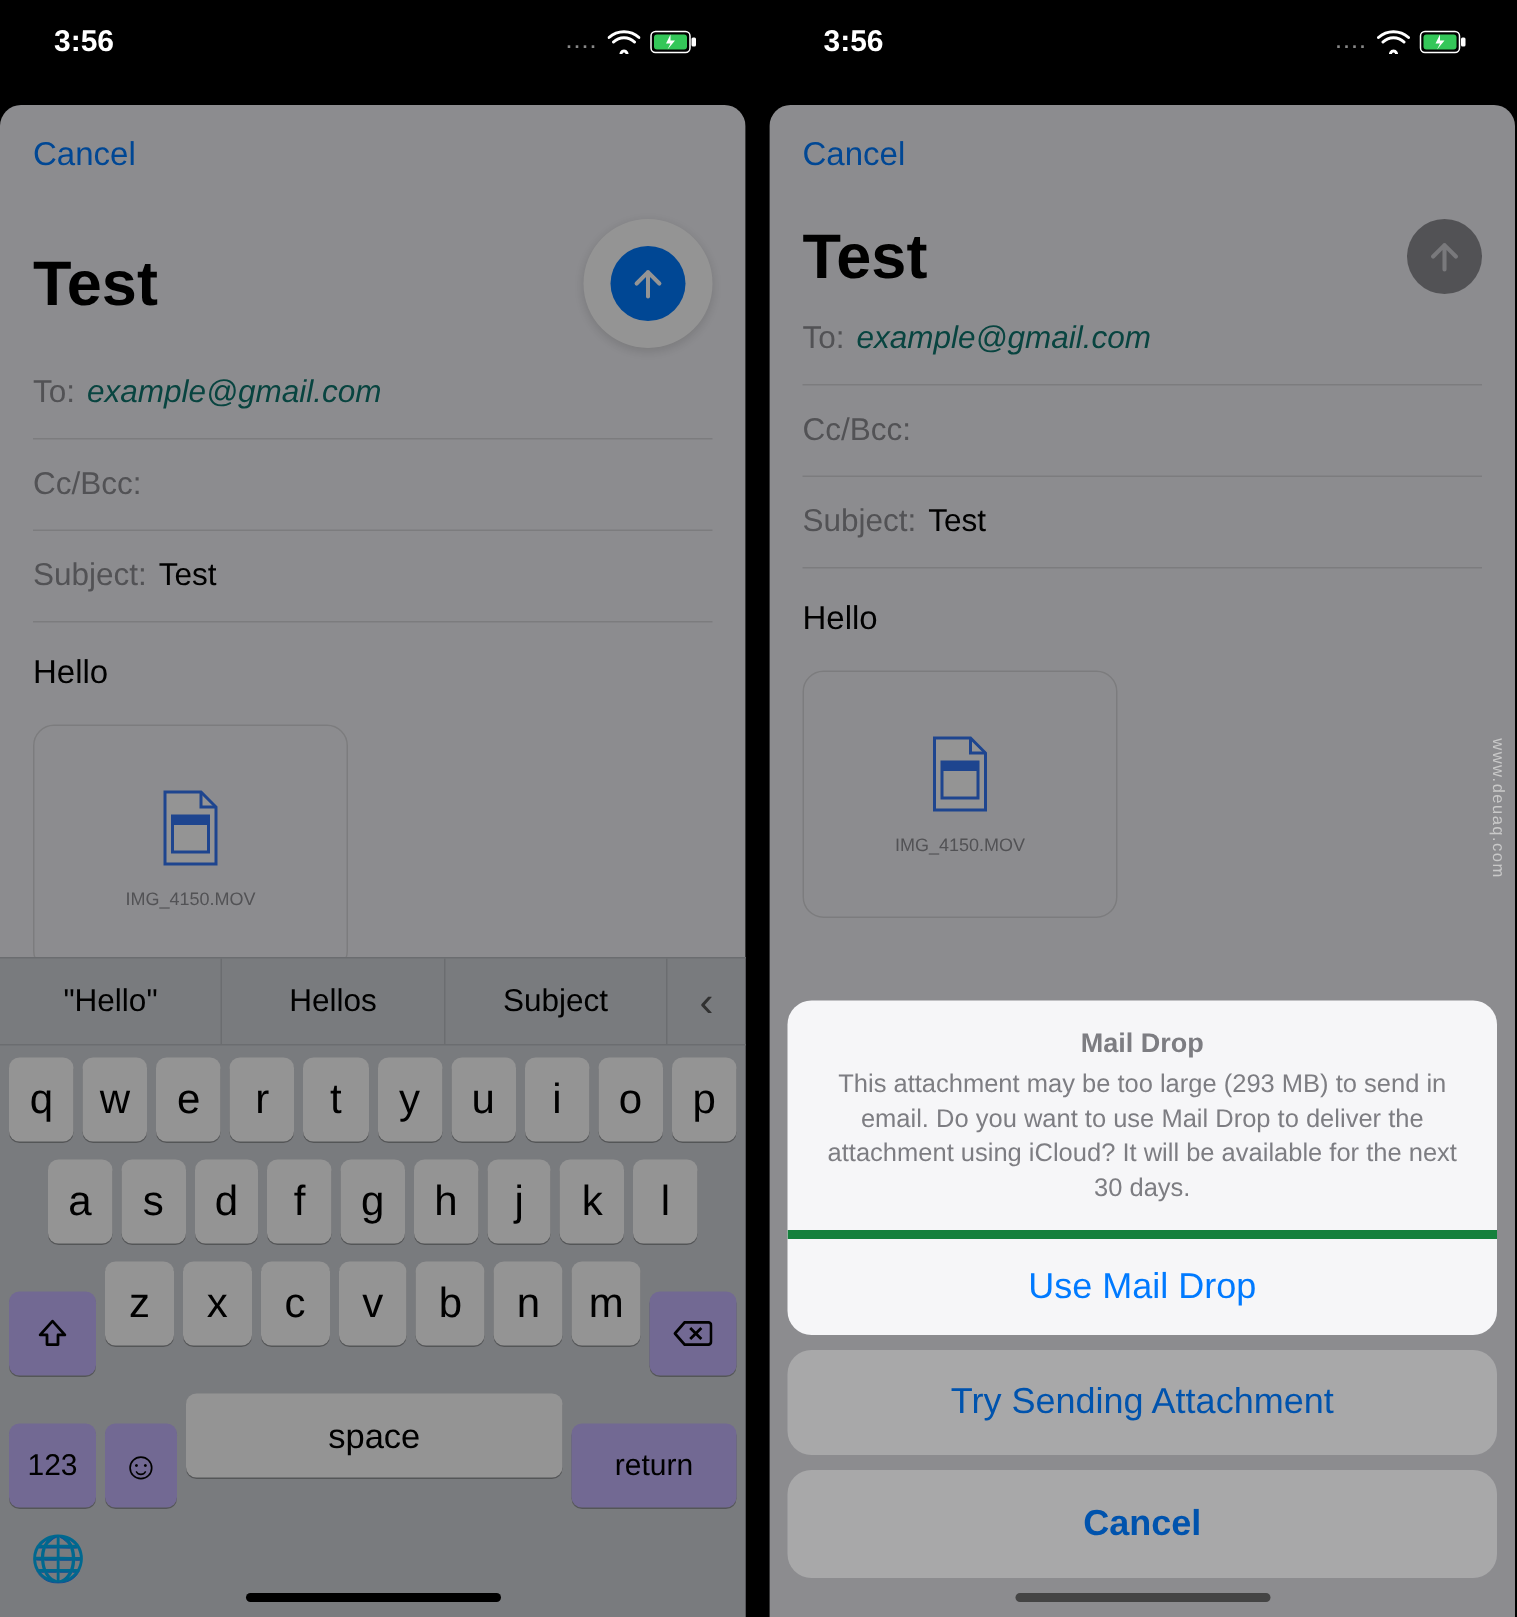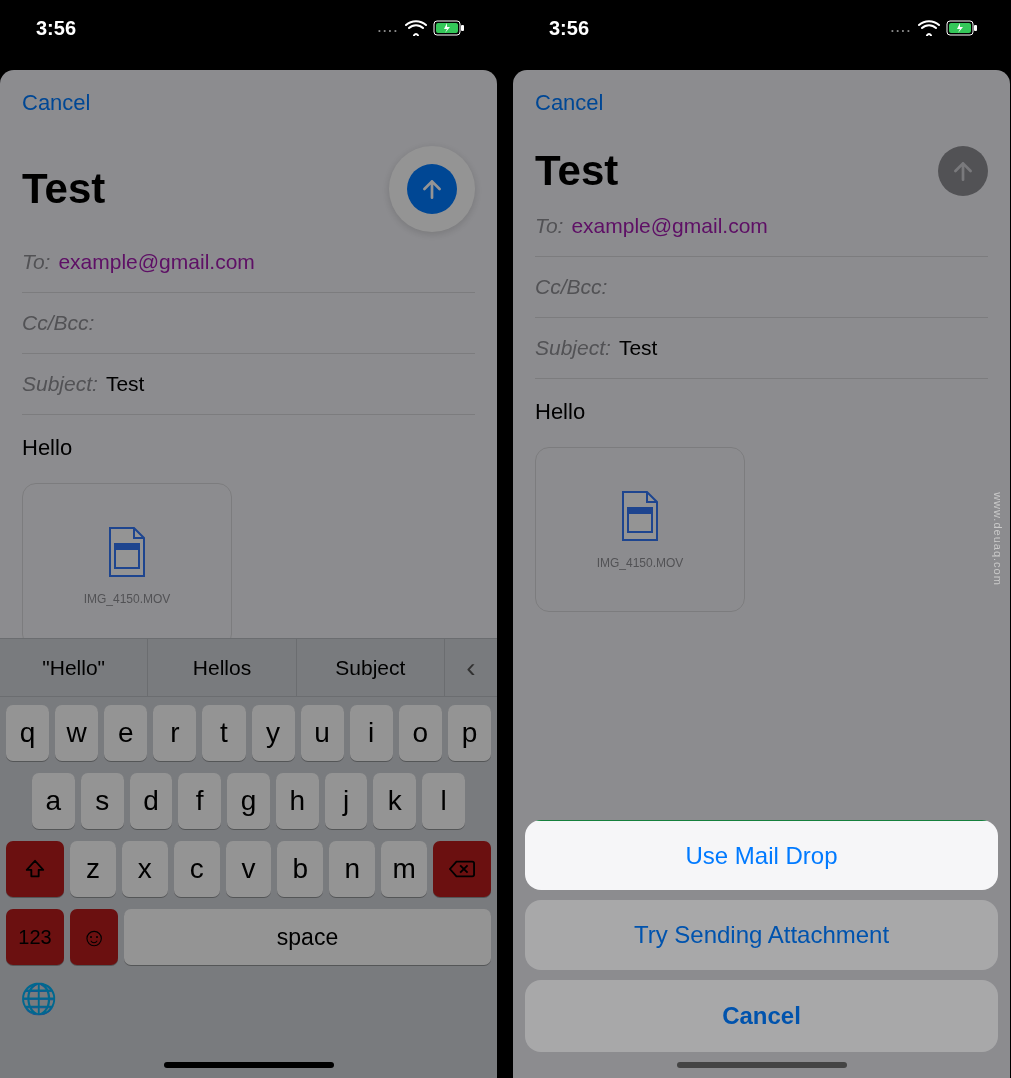--- a/index.html
+++ b/index.html
@@ -73,23 +73,23 @@
   }
   .send-btn.enabled { background: #007aff; color: #fff; }
   .send-btn.disabled { background: #8e8e93; color: #d1d1d6; }
   .field-row {
     display: flex;
     align-items: center;
     padding: 18px 0;
     border-bottom: 1px solid #d6d6d9;
     font-size: 21px;
   }
-  .field-label { color: #8e8e93; margin-right: 8px; font-style: italic; }
+  .field-label { color: #8e8e93; margin-right: 8px; }
   .field-value { color: #000; }
-  .field-value.email { color: #a21caf; }
+  .field-value.email { color: #0f766e; font-style: italic; }
   .body-text {
     padding: 20px 0 12px 0;
     font-size: 22px;
     color: #000;
   }
   .attachment-box {
     width: 210px; height: 165px;
     border: 1px solid #d6d6d9;
     border-radius: 14px;
     display: flex; flex-direction: column;
@@ -134,21 +134,21 @@
   .key {
     background: #fff;
     border-radius: 7px;
     height: 56px;
     display: flex; align-items: center; justify-content: center;
     font-size: 28px;
     color: #000;
     box-shadow: 0 1px 0 rgba(0,0,0,0.3);
     flex: 1;
   }
-  .key.special { background: #b91c1c; }
+  .key.special { background: #c4b5fd; margin-top: 20px; }
   .key.shift, .key.backspace { flex: 0 0 58px; }
   .key.num { flex: 0 0 58px; font-size: 20px; }
   .key.emoji { flex: 0 0 48px; font-size: 26px; }
   .key.space { flex: 1; font-size: 23px; }
   .key.return { flex: 0 0 110px; font-size: 20px; }
   .row2 { padding: 0 26px; }
   .globe-row {
     display: flex; align-items: center; justify-content: flex-start;
     padding: 4px 20px 0 20px;
   }
@@ -178,21 +178,21 @@
     padding: 18px 22px 16px 22px;
     text-align: center;
   }
   .sheet-title {
     font-size: 18px; color: #7d7d82; font-weight: 600; margin-bottom: 6px;
   }
   .sheet-desc {
     font-size: 17px; color: #7d7d82; line-height: 1.35;
   }
   .sheet-btn {
-    border-top: 1px solid #15803d;
+    border-top: 6px solid #15803d;
     height: 70px;
     display: flex; align-items: center; justify-content: center;
     font-size: 24px;
     color: #007aff;
   }
   .sheet-btn.separate {
     background: rgba(248,248,250,0.98);
     border-radius: 16px;
     height: 72px;
     border: none;
@@ -322,20 +322,21 @@
             <svg width="26" height="20" viewBox="0 0 28 20">
                 <path d="M8 2 H25 a2 2 0 0 1 2 2 V16 a2 2 0 0 1 -2 2 H8 L1 10 Z" fill="none" stroke="#000" stroke-width="2"></path>
                 <path d="M12 6 L20 14 M20 6 L12 14" stroke="#000" stroke-width="2"></path>
               </svg>
           </div>
         </div>
         <div class="key-row">
           <div class="key special num">123</div>
           <div class="key special emoji">☺</div>
           <div class="key space">space</div>
+          <div class="key special return">return</div>
         </div>
       </div>
       <div class="globe-row">
         <span class="globe">🌐</span>
       </div>
       <div class="home-indicator"></div>
     </div>
     <div class="dim-overlay"></div>
   </div>
 </div>
@@ -393,20 +394,24 @@
           </svg>
       </span>
       <span class="attachment-name">IMG_4150.MOV</span>
     </div>
 
     <div class="dim-overlay"></div>
   </div>
 
   <div class="action-sheet-wrap">
     <div class="sheet-group bright-group">
+      <div class="sheet-header">
+        <div class="sheet-title">Mail Drop</div>
+        <div class="sheet-desc">This attachment may be too large (293 MB) to send in email. Do you want to use Mail Drop to deliver the attachment using iCloud? It will be available for the next 30 days.</div>
+      </div>
       <div class="sheet-btn">Use Mail Drop</div>
     </div>
     <div class="sheet-group dimmed-below" style="margin-bottom:10px;">
       <div class="sheet-btn" style="border-top:none;">Try Sending Attachment</div>
     </div>
     <div class="sheet-btn separate dimmed-below">Cancel</div>
   </div>
 
   <div class="home-indicator light"></div>
   <div class="watermark">www.deuaq.com</div>

